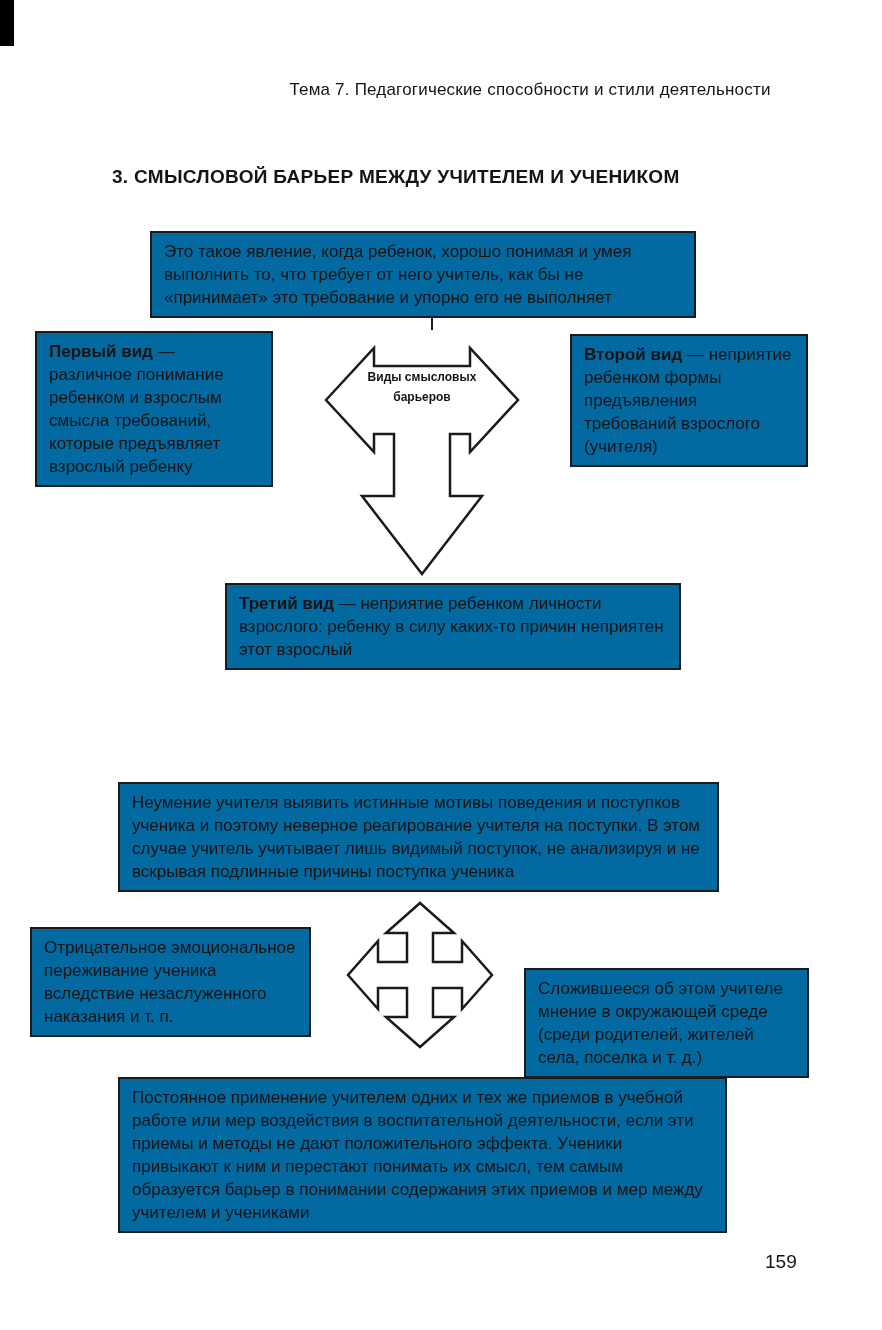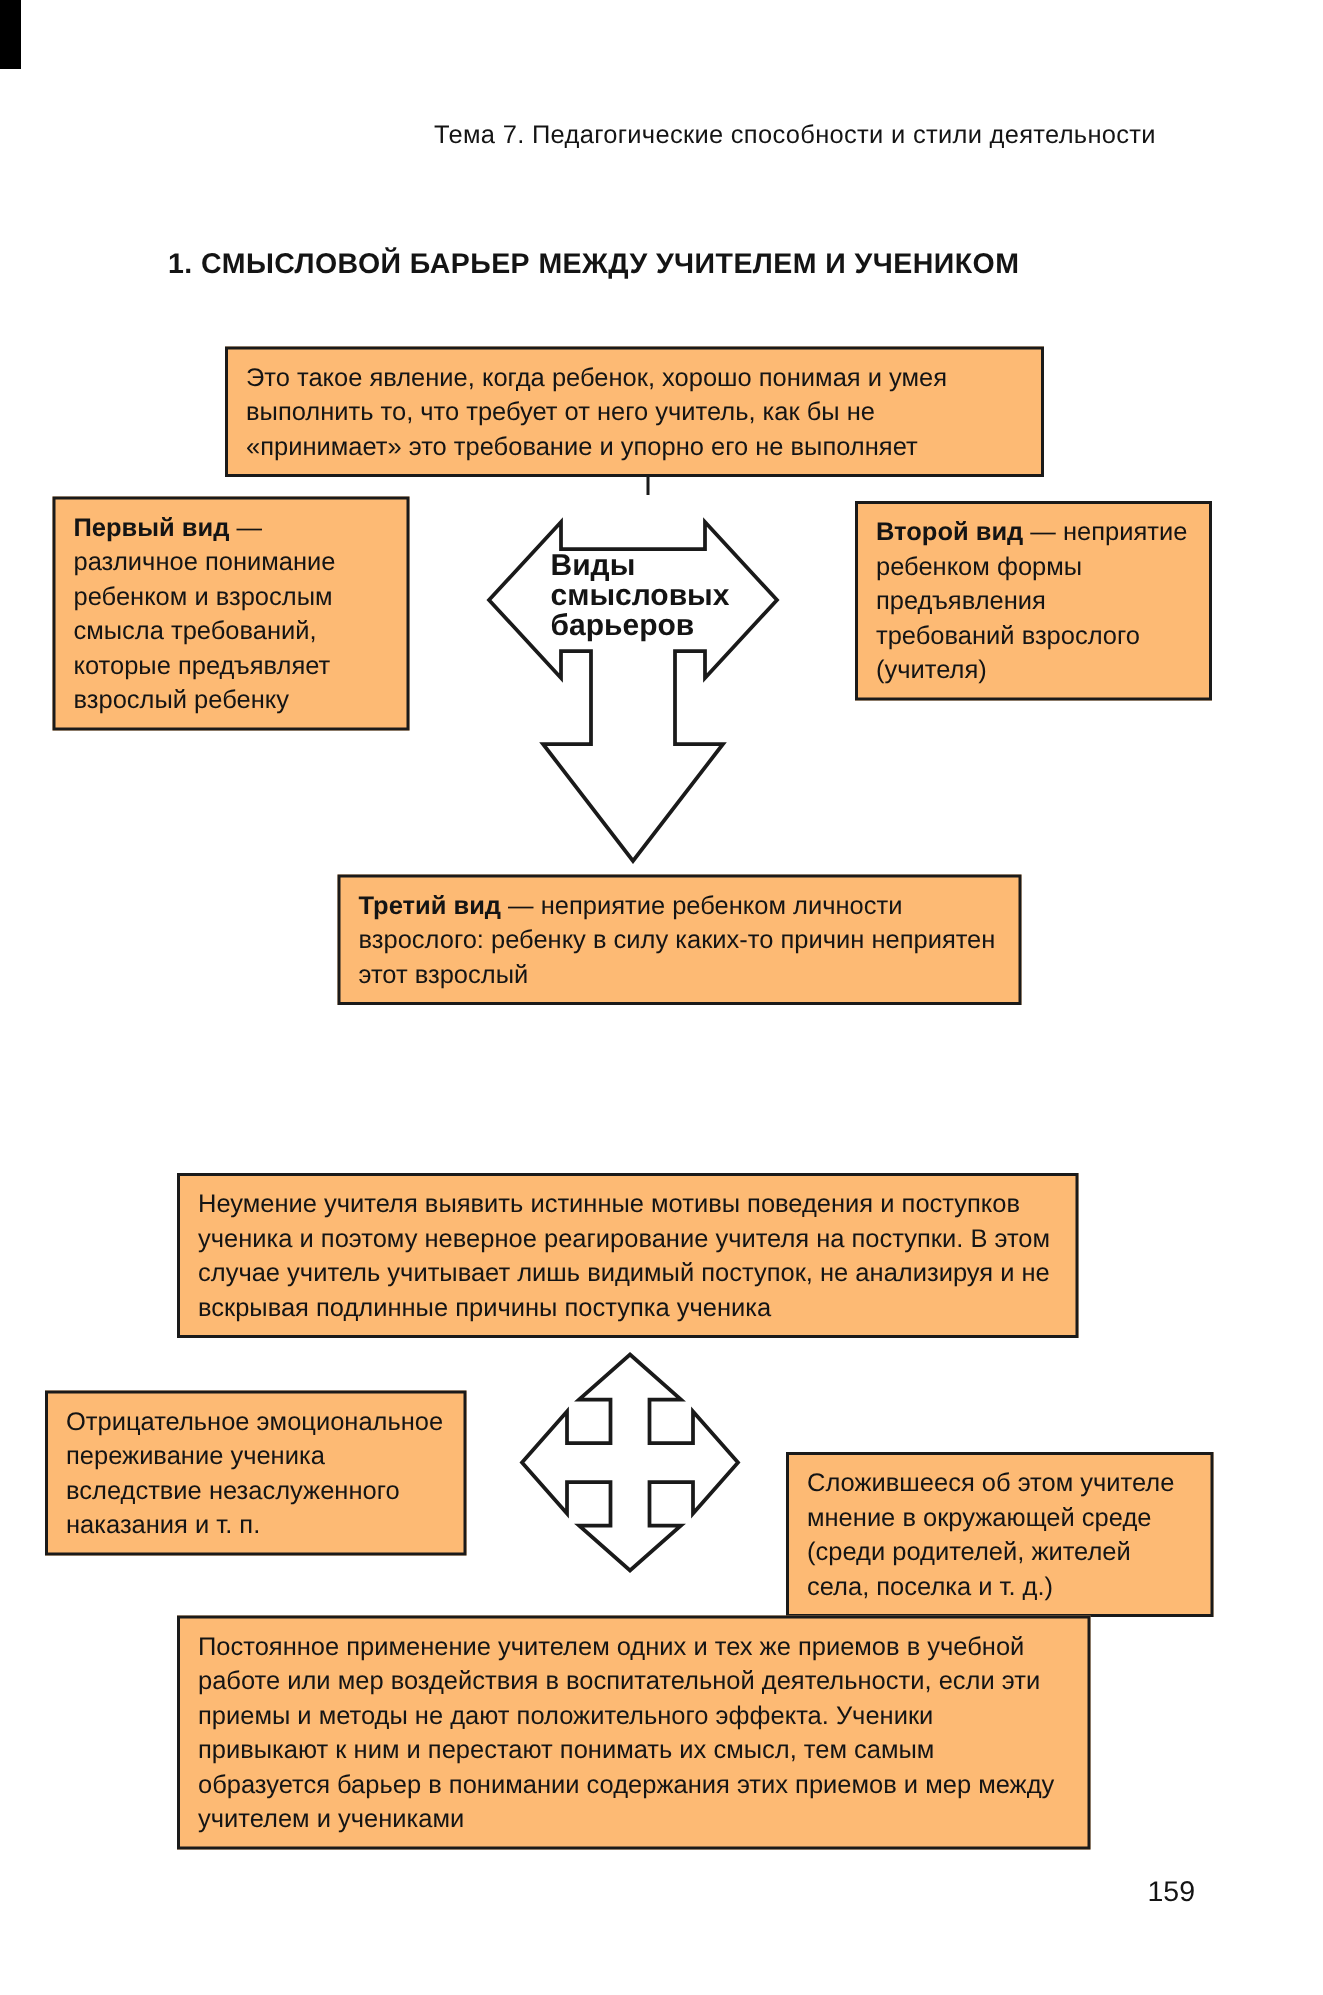--- a/index.html
+++ b/index.html
@@ -19,44 +19,44 @@
     text-align:center;font-size:17px;letter-spacing:0.2px;
   }
   .section-heading{
     position:absolute;font-weight:bold;font-size:19px;letter-spacing:0.3px;
     white-space:nowrap;
   }
   .h6{left:112px;top:166px;}
   .h7{left:118px;top:718px;}
   .box{
     position:absolute;box-sizing:border-box;
-    border:2px solid #1a1a1a;background:#fdba74;
+    border:2px solid #1a1a1a;background:#0369a1;
     padding:7px 12px;
     font-size:17px;line-height:23px;
   }
   .lead{font-weight:bold;}
   .arrow-svg{position:absolute;}
   .arrow-svg polygon{fill:#ffffff;stroke:#1a1a1a;stroke-width:2.5;stroke-linejoin:miter;}
   .arrow-label{
     position:absolute;left:367px;top:367px;width:110px;
-    text-align:left;font-weight:bold;font-size:20px;line-height:20px;
+    text-align:center;font-weight:bold;font-size:12px;line-height:20px;
   }
   .connector-tick{position:absolute;left:431px;top:318px;width:2px;height:12px;background:#1a1a1a;}
   .page-number{position:absolute;left:765px;top:1251px;font-size:19px;}
 </style>
 </head>
 <body>
 
 <div class="page">
 
   <div class="corner-mark"></div>
 
   <div class="running-head">Тема 7. Педагогические способности и стили деятельности</div>
 
-  <div class="section-heading h6">1. СМЫСЛОВОЙ БАРЬЕР МЕЖДУ УЧИТЕЛЕМ И УЧЕНИКОМ</div>
+  <div class="section-heading h6">3. СМЫСЛОВОЙ БАРЬЕР МЕЖДУ УЧИТЕЛЕМ И УЧЕНИКОМ</div>
 
   <div class="box" style="left:150px;top:231px;width:546px;">
     <span>Это такое явление, когда ребенок, хорошо понимая и умея выполнить то, что требует от него учитель, как бы не «принимает» это требование и упорно его не выполняет</span>
   </div>
 
   <div class="connector-tick"></div>
 
   <svg class="arrow-svg" style="left:322px;top:336px;" width="200" height="240" viewBox="0 0 200 240">
     <polygon points="4,64 52,12 52,30 148,30 148,12 196,64 148,116 148,98 128,98 128,160 160,160 100,238 40,160 72,160 72,98 52,98 52,116"></polygon>
   </svg>

